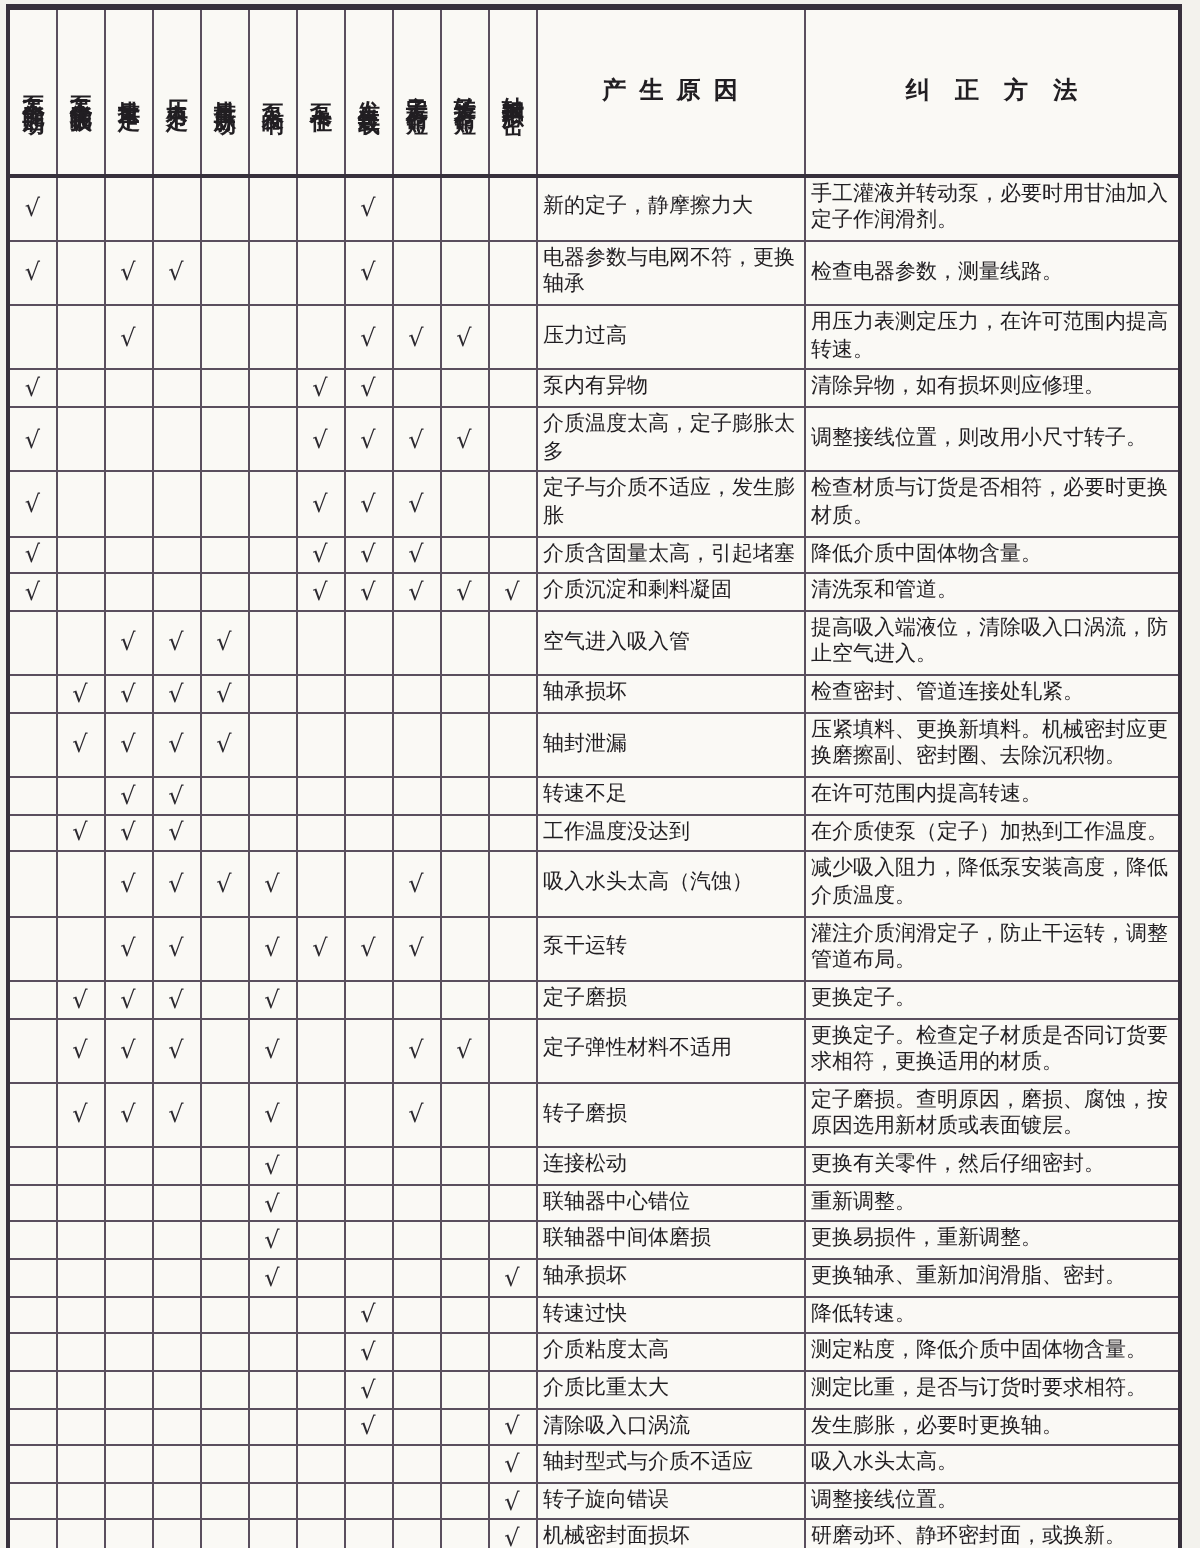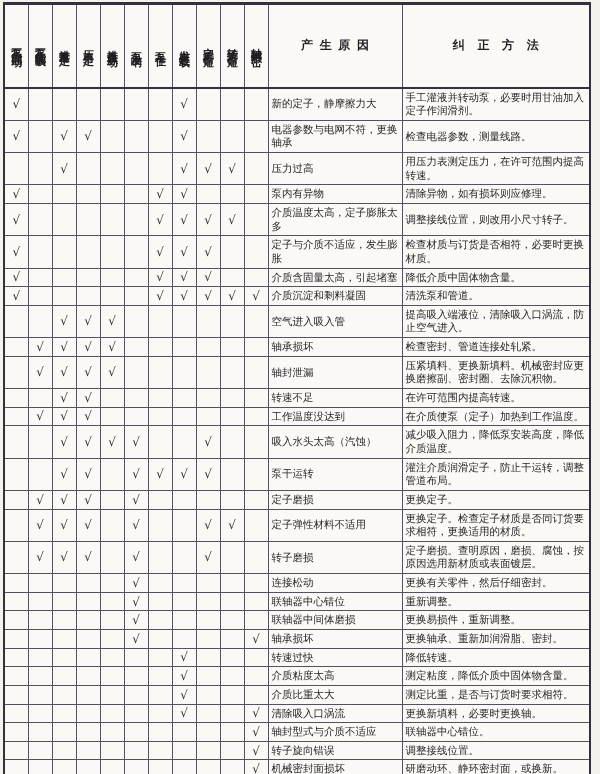--- a/index.html
+++ b/index.html
@@ -490,36 +490,36 @@
           <td class="chk"></td>
           <td class="chk"></td>
           <td class="chk"></td>
           <td class="chk"></td>
           <td class="chk"></td>
           <td class="chk"><span>√</span></td>
           <td class="chk"></td>
           <td class="chk"></td>
           <td class="chk"><span>√</span></td>
           <td class="txt">清除吸入口涡流</td>
-          <td class="txt">更换新填料，必要时更换轴。</td>
+          <td class="txt">发生膨胀，必要时更换轴。</td>
         </tr>
         <tr>
           <td class="chk"></td>
           <td class="chk"></td>
           <td class="chk"></td>
           <td class="chk"></td>
           <td class="chk"></td>
           <td class="chk"></td>
           <td class="chk"></td>
           <td class="chk"></td>
           <td class="chk"></td>
           <td class="chk"></td>
           <td class="chk"><span>√</span></td>
           <td class="txt">轴封型式与介质不适应</td>
-          <td class="txt">联轴器中心错位。</td>
+          <td class="txt">吸入水头太高。</td>
         </tr>
         <tr>
           <td class="chk"></td>
           <td class="chk"></td>
           <td class="chk"></td>
           <td class="chk"></td>
           <td class="chk"></td>
           <td class="chk"></td>
           <td class="chk"></td>
           <td class="chk"></td>

